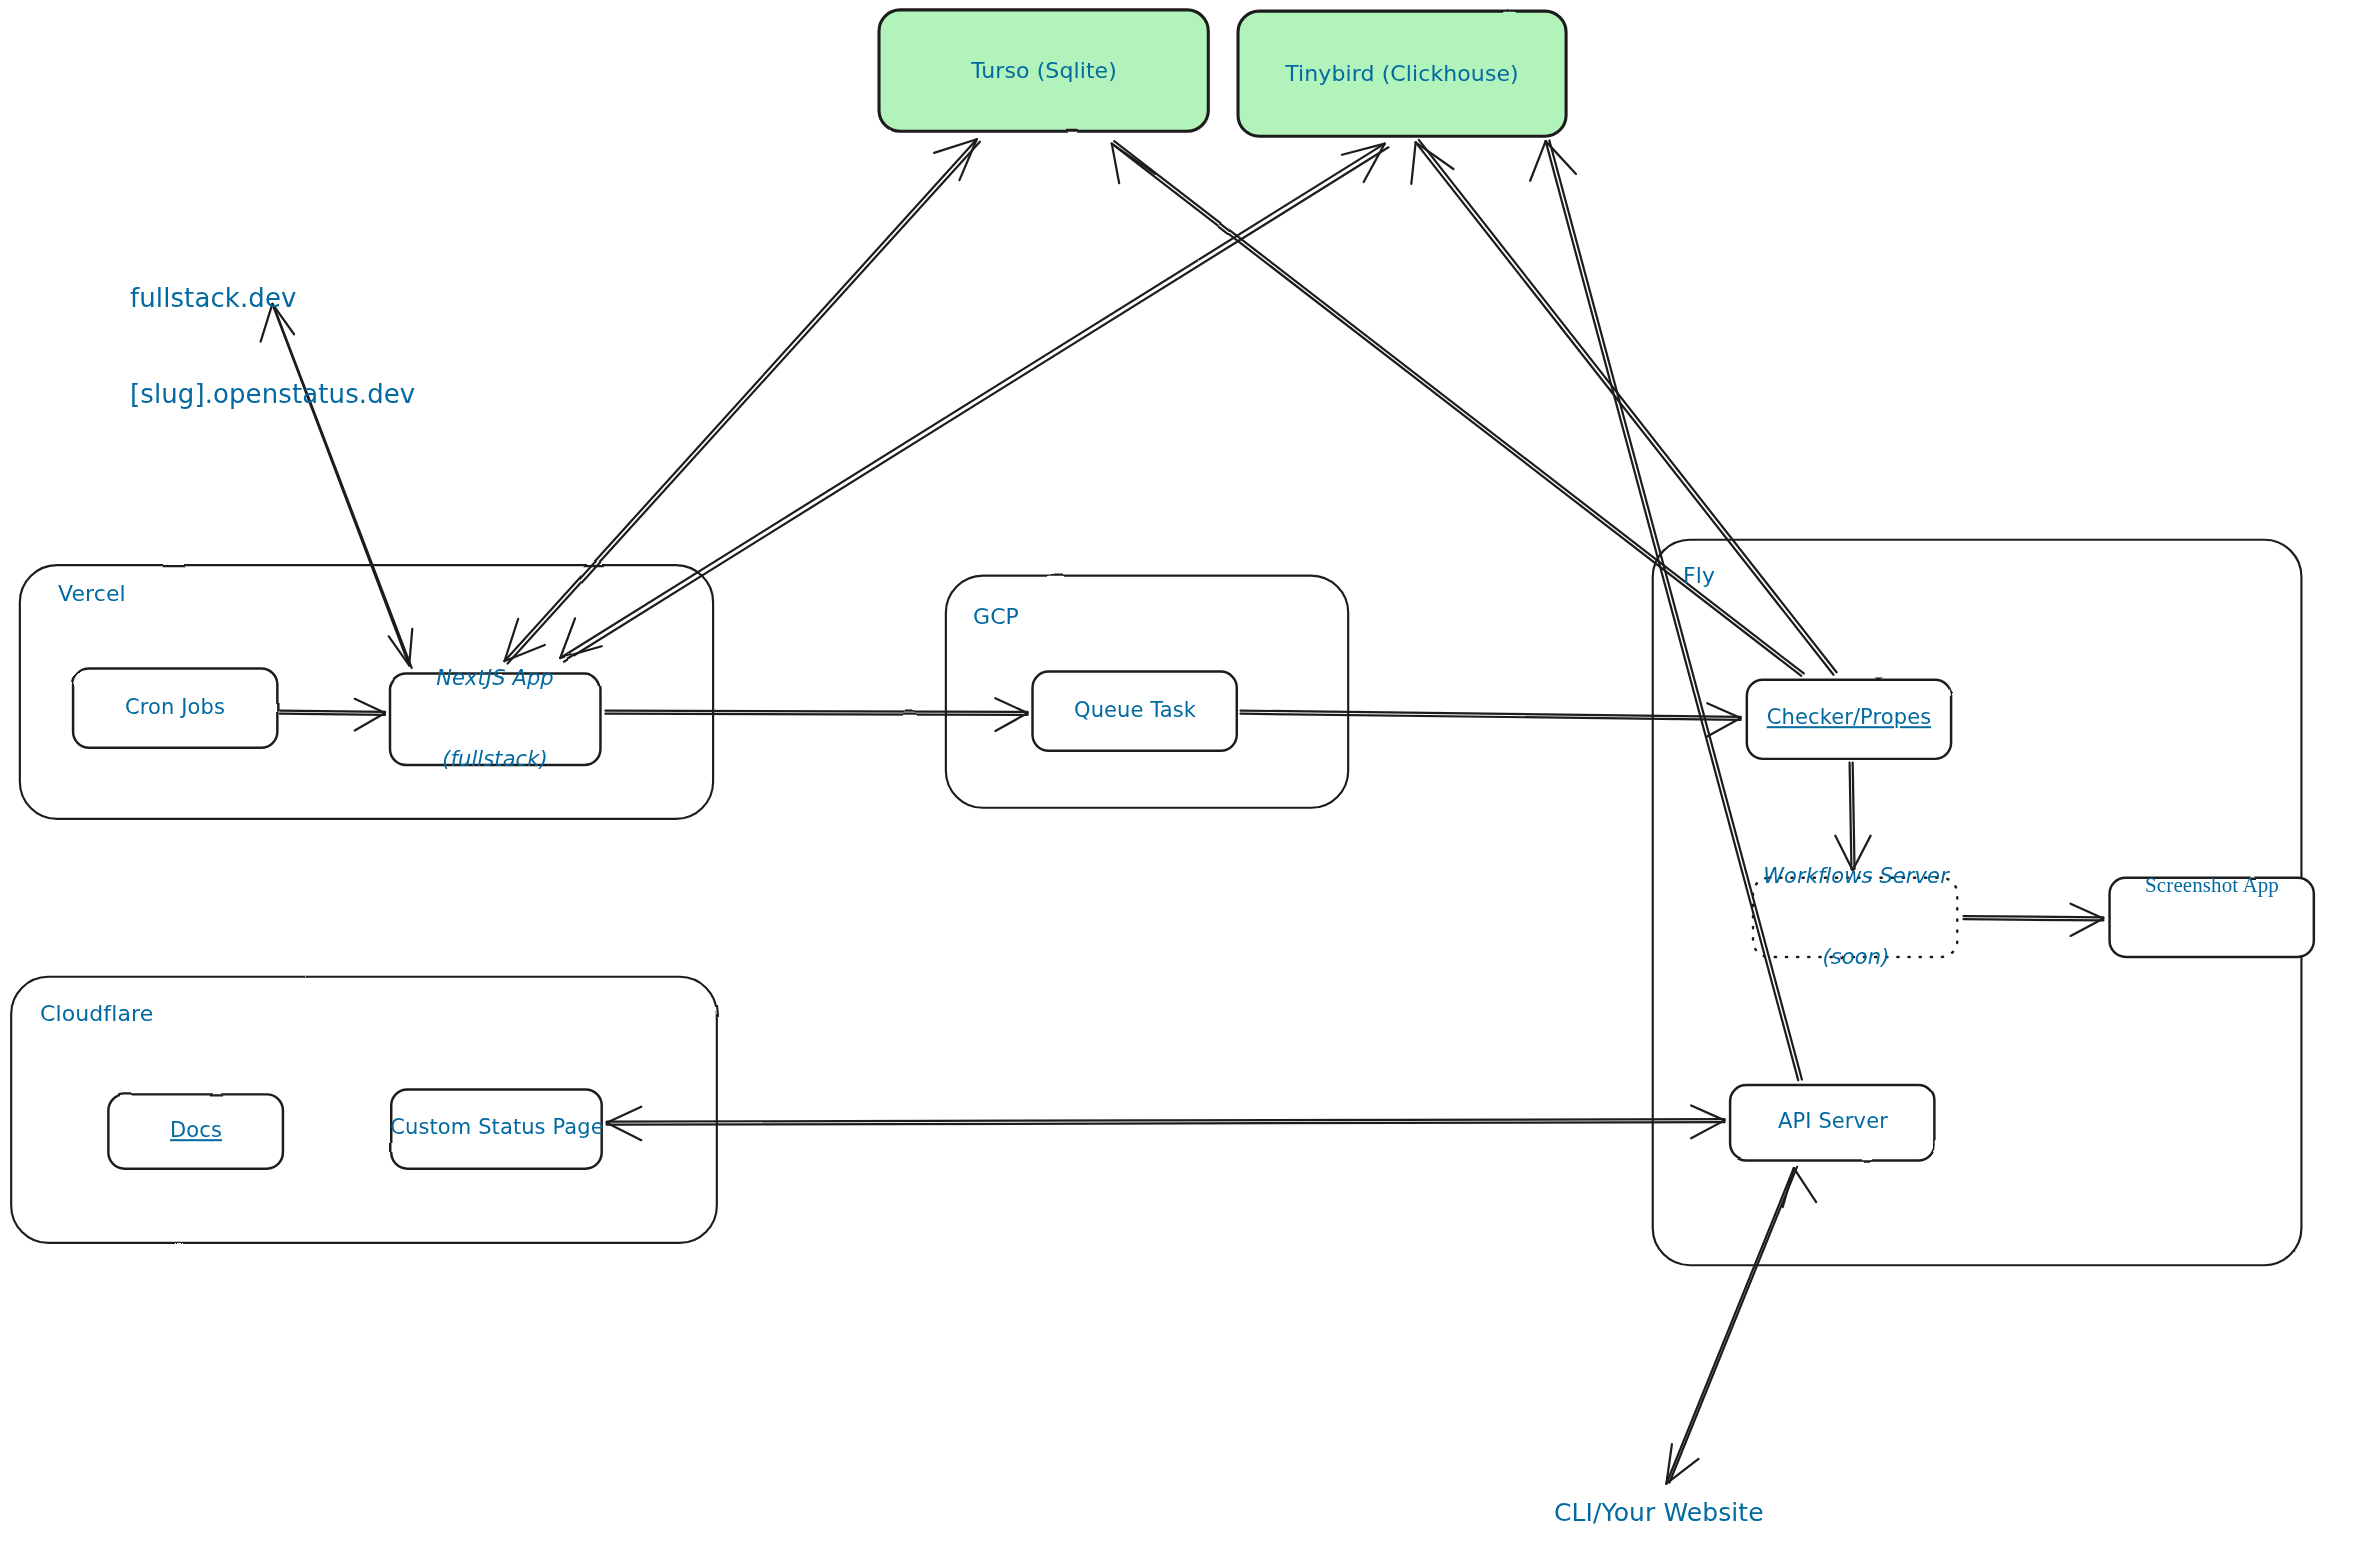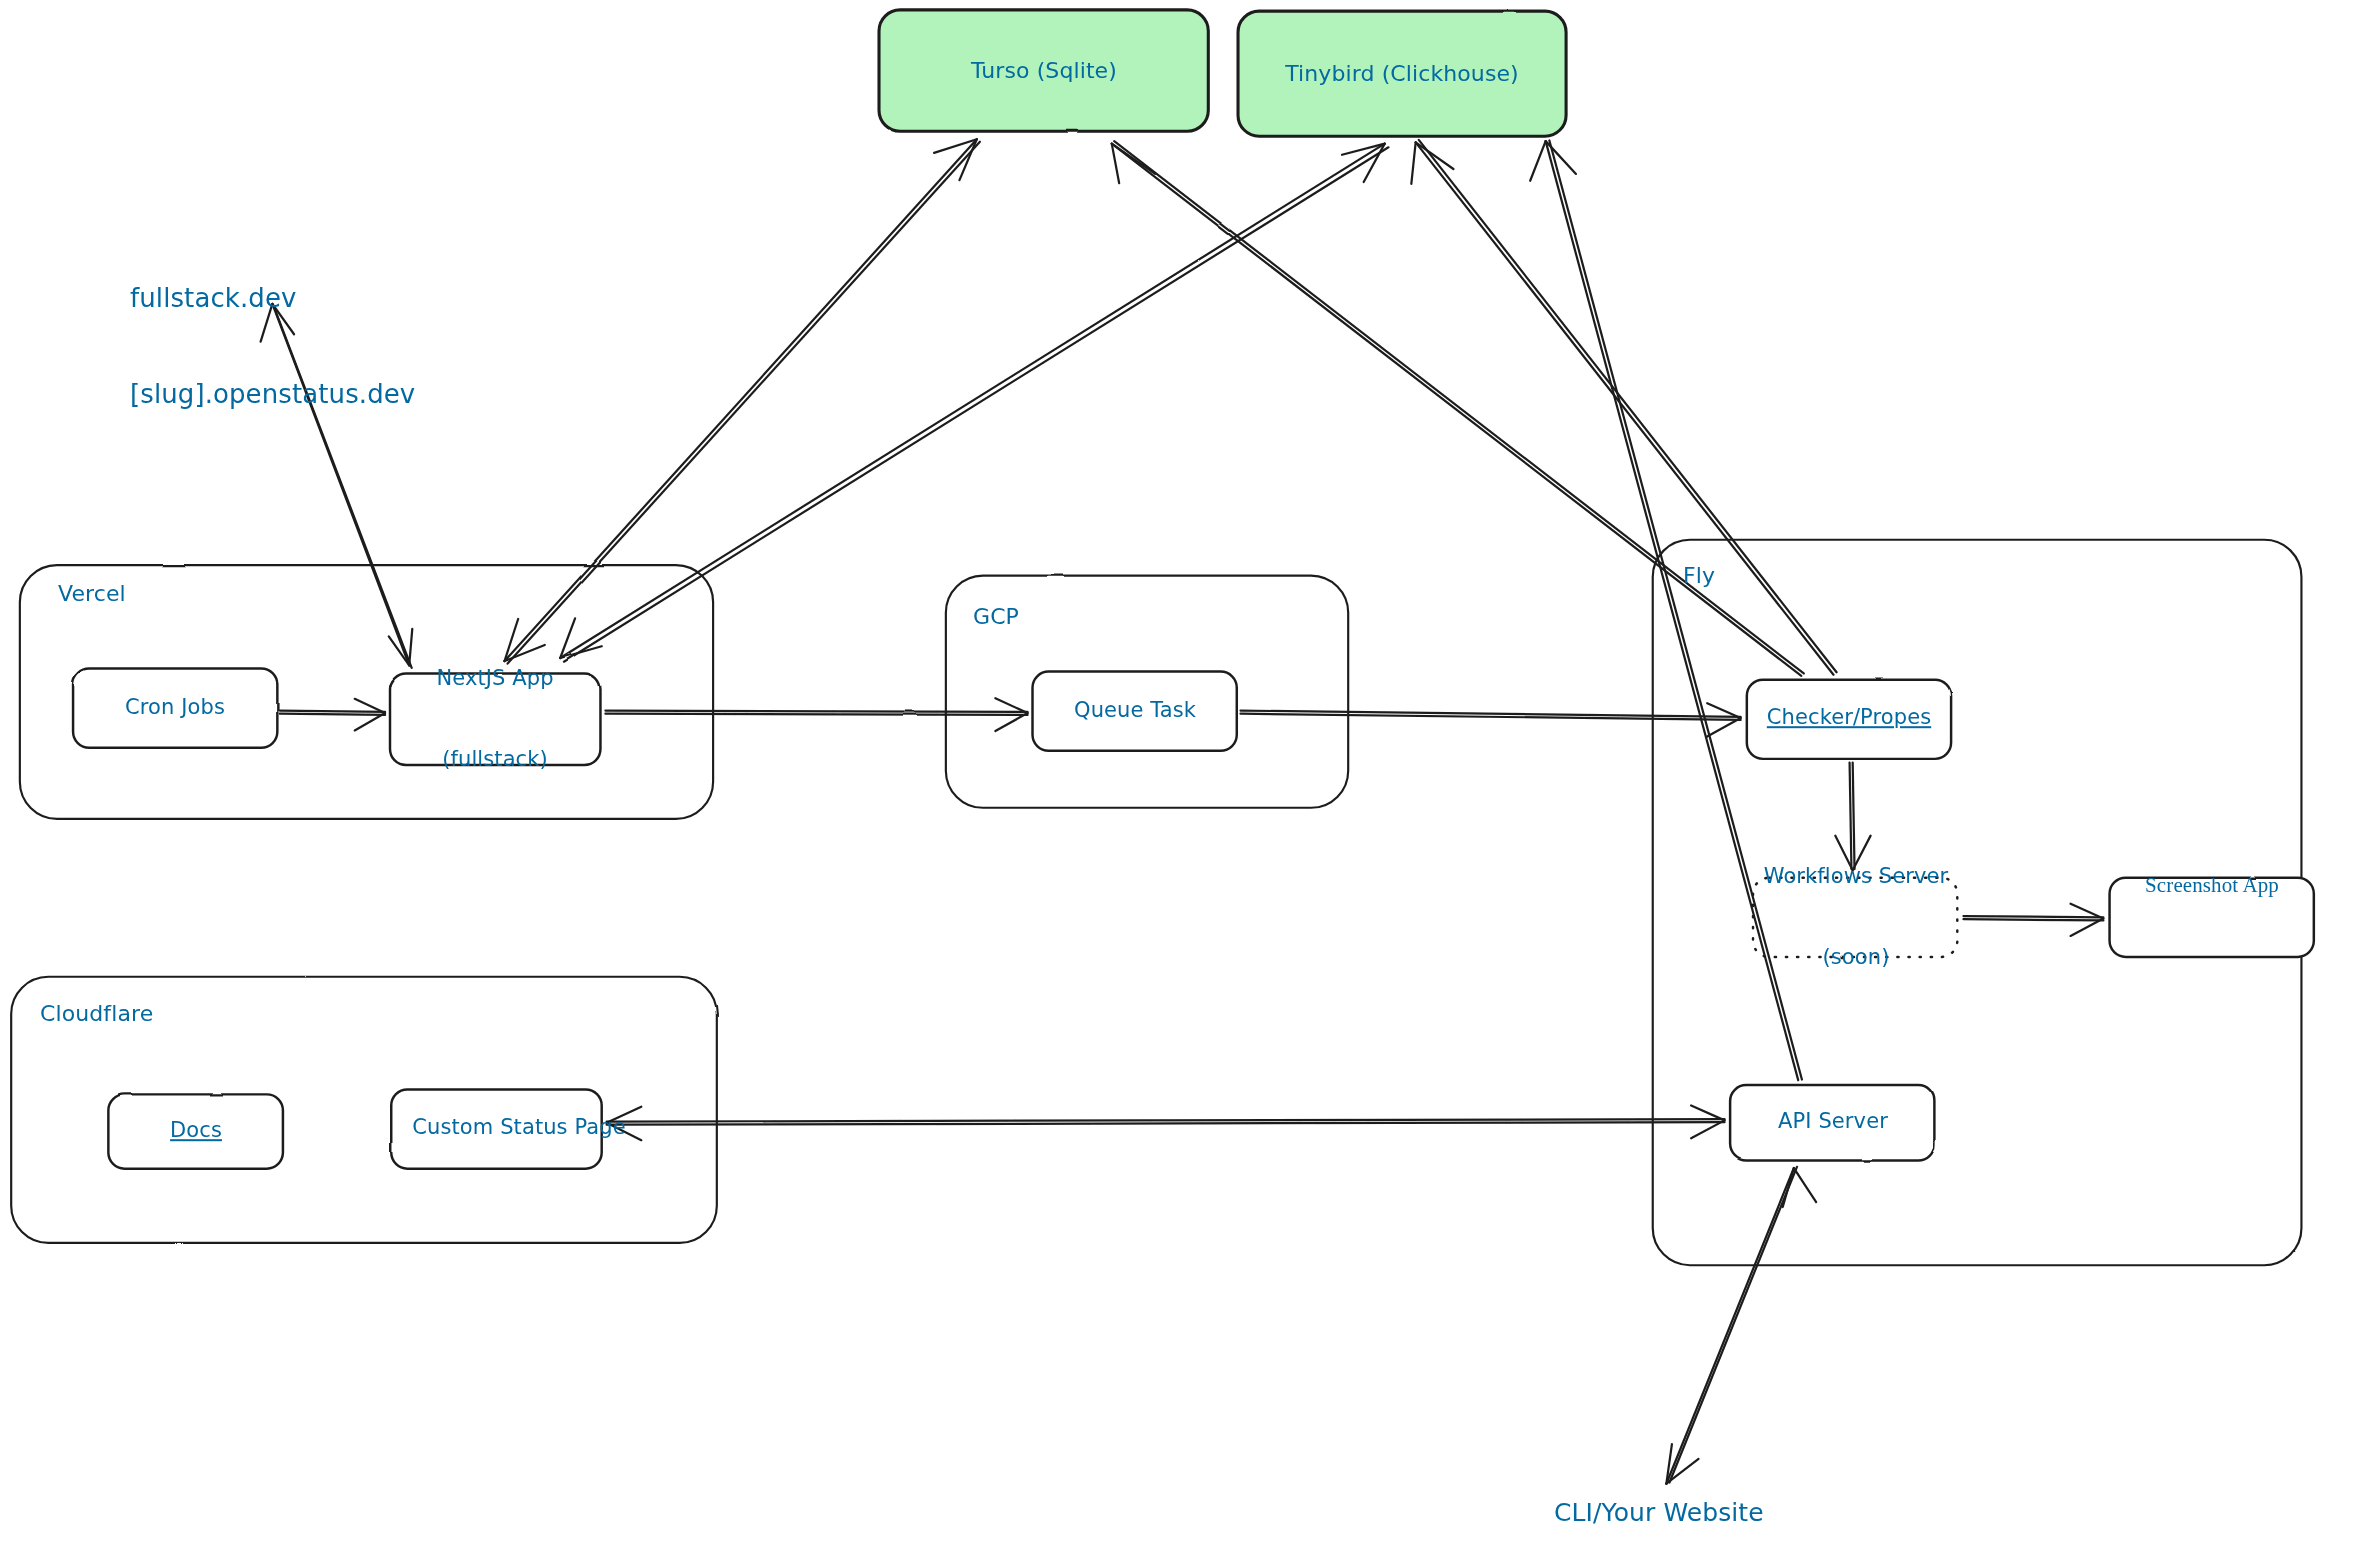--- a/index.html
+++ b/index.html
@@ -28,21 +28,21 @@
     white-space: pre;
     line-height: 1.22;
     letter-spacing: 0.1px;
     pointer-events: none;
   }
   .node-label {
     text-align: center;
     transform: translate(-50%, -50%);
     font-size: 21px;
   }
-  .node-label.two-line { line-height: 1.3; }
+  .node-label.two-line { line-height: 1.3; font-style: italic; }
   .group-label {
     font-size: 22px;
   }
   .free-label {
     font-size: 26px;
   }
   .free-label.small { font-size: 25px; }
   .db-label {
     text-align: center;
     transform: translate(-50%, -50%);
@@ -225,21 +225,21 @@
     <div>Workflows Server</div>
     <div>(soon)</div>
   </div>
 
   <div class="lbl node-label" style="left:2212px; top:886px;font-family:Liberation Serif, serif;">Screenshot App</div>
 
   <div class="lbl node-label" style="left:1833px; top:1122px;">API Server</div>
 
   <div class="lbl node-label" style="left:196px; top:1131px;text-decoration:underline;">Docs</div>
 
-  <div class="lbl node-label" style="left:519px; top:1128px;">Custom Status Page</div>
+  <div class="lbl node-label" style="left:497px; top:1128px;">Custom Status Page</div>
 
   <div class="lbl free-label" style="left:130px; top:220px;">
     <div>fullstack.dev</div>
     <div>[slug].openstatus.dev</div>
   </div>
 
   <div class="lbl free-label small" style="left:1554px; top:1498px;">CLI/Your Website</div>
 
 </div>
 

